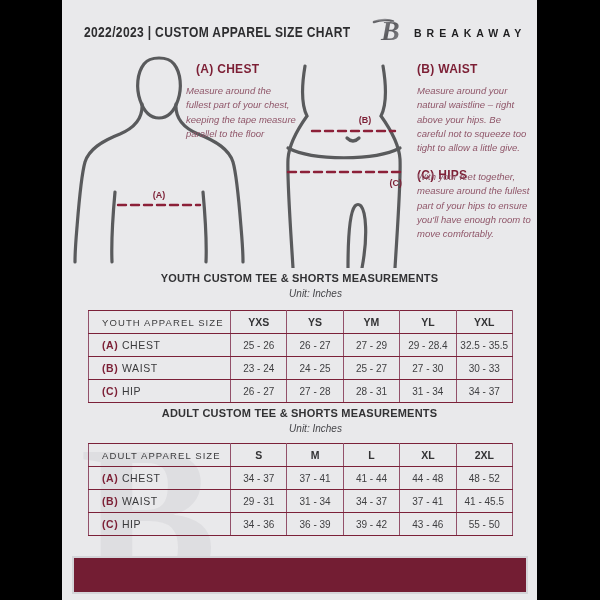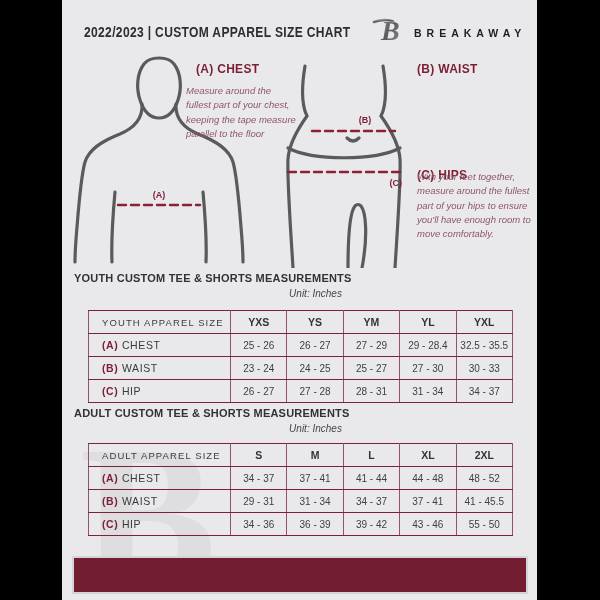--- a/index.html
+++ b/index.html
@@ -20,21 +20,21 @@
   .brand{left:344px;top:27px;font-size:10.5px;font-weight:bold;color:#1f1f21;letter-spacing:5px;white-space:nowrap;margin-left:8px;}
   .logo{left:310px;top:14px;width:34px;height:30px;}
   
   .sec-head{font-size:12px;font-weight:bold;color:#7c1f35;letter-spacing:.3px;}
   .sec-body{font-size:9.5px;font-style:italic;color:#8f5568;line-height:1.5;}
   
   .fig path,.fig ellipse{fill:none;stroke:#595a5c;stroke-width:3.2;stroke-linecap:round;}
   .fig .dash{stroke:#8c2038;stroke-width:2.4;stroke-dasharray:8 5;}
   .fig text{fill:#7c1f35;font-weight:bold;font-size:9px;font-family:"Liberation Sans",sans-serif;}
   
-  .tbl-title{left:0;width:475px;text-align:left;font-size:11px;font-weight:bold;color:#323234;letter-spacing:.2px;padding-left:12px;}
+  .tbl-title{left:0;width:475px;text-align:center;font-size:11px;font-weight:bold;color:#323234;letter-spacing:.2px;}
   .tbl-unit{left:16px;width:475px;text-align:center;font-size:10px;font-style:italic;color:#46464a;}
   table.size-table{position:absolute;left:26px;width:424px;border-collapse:collapse;table-layout:fixed;}
   table.size-table col.c0{width:142px;}
   table.size-table col.cn{width:56.4px;}
   table.size-table th,table.size-table td{
     border-left:1px solid #93516a;border-right:1px solid #93516a;
     border-top:1.6px solid #7b2138;border-bottom:1.6px solid #7b2138;
     height:22px;padding:0;text-align:center;vertical-align:middle;
     font-size:10px;color:#3f3f41;white-space:nowrap;overflow:hidden;
   }
@@ -96,20 +96,21 @@
     <path d="M7,84 C32,97 94,97 119,84" stroke-width="2.6"></path>
     <path class="dash" d="M7,108 L122,108"></path>
     <text x="121" y="122" text-anchor="end">(C)</text>
     <path d="M67,204 C67,172 69,148 74,142 Q77,139 80,142 C85,148 87,172 81,204"></path>
   </svg>
 
   <div class="abs layer sec-head" style="left:134px;top:62px;">(A) CHEST</div>
   <div class="abs layer sec-body" style="left:124px;top:84px;width:112px;">Measure around the fullest part of your chest, keeping the tape measure parallel to the floor</div>
 
   <div class="abs layer sec-head" style="left:355px;top:62px;">(B) WAIST</div>
+  <div class="abs layer sec-body" style="left:355px;top:84px;width:110px;">Measure around your natural waistline – right above your hips. Be careful not to squeeze too tight to allow a little give.</div>
 
   <div class="abs layer sec-head" style="left:355px;top:168px;">(C) HIPS</div>
   <div class="abs layer sec-body" style="left:355px;top:170px;width:114px;">With your feet together, measure around the fullest part of your hips to ensure you'll have enough room to move comfortably.</div>
 
   <div class="abs layer tbl-title" style="top:272px;">YOUTH CUSTOM TEE &amp; SHORTS MEASUREMENTS</div>
   <div class="abs layer tbl-unit" style="top:288px;">Unit: Inches</div>
   <table class="size-table layer" style="top:310px;">
     <colgroup>
         <col class="c0">
         <col class="cn">

